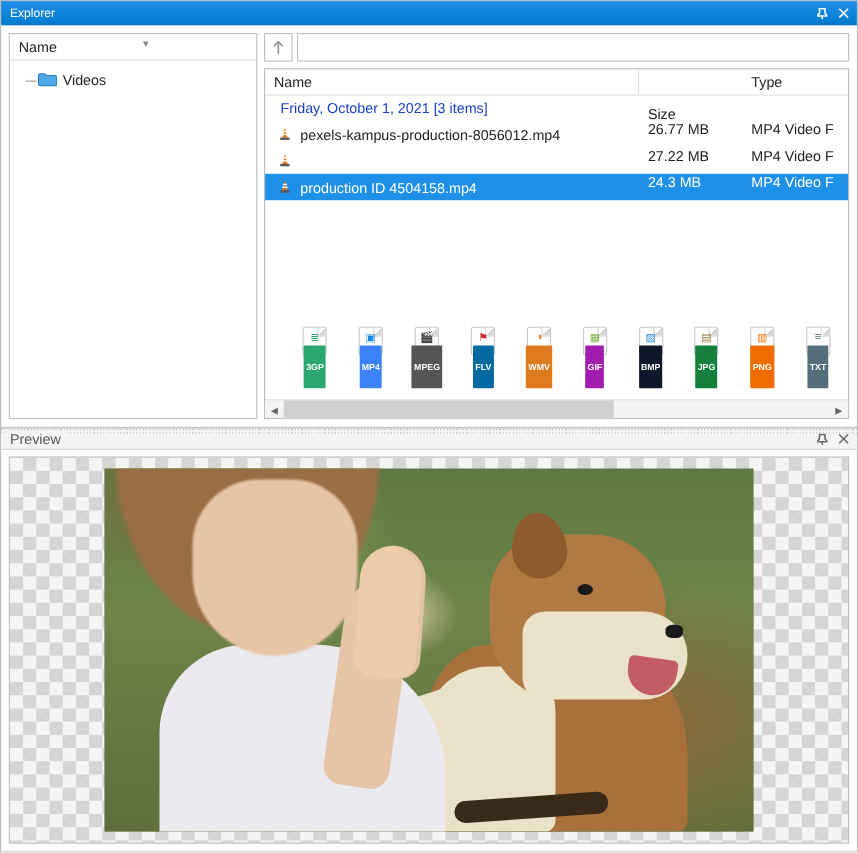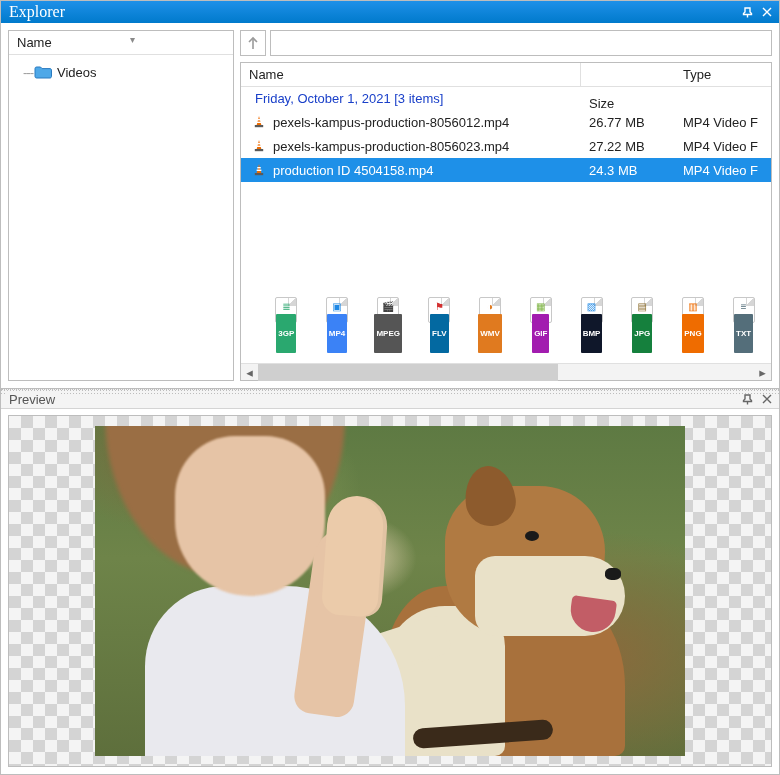--- a/index.html
+++ b/index.html
@@ -1,21 +1,21 @@
 <!DOCTYPE html>
 <html><head>
 <meta charset="utf-8">
 <style>
   * { box-sizing: border-box; }
   html, body { margin:0; padding:0; font-family: "Segoe UI", Tahoma, sans-serif; font-size:13px; color:#222; background:#fff; }
   .app { width:780px; height:775px; display:flex; flex-direction:column; border:1px solid #bdbdbd; }
   .explorer-panel { flex:0 0 388px; display:flex; flex-direction:column; border-bottom:1px solid #bdbdbd; }
   .panel-titlebar {
     height:22px; background:linear-gradient(#1e90e8,#007acc); color:#fff;
-    display:flex; align-items:center; padding:0 4px; font-size:16px;font-family:Liberation Serif, serif;
+    display:flex; align-items:center; padding:0 4px; font-size:11px;
   }
   .panel-titlebar .title { flex:1; padding-left:4px; }
   .panel-titlebar .tb-icon { width:16px; height:16px; margin-left:4px; display:flex; align-items:center; justify-content:center; cursor:pointer; }
   .panel-titlebar svg { stroke:#fff; }
   .explorer-body { flex:1; display:flex; min-height:0; }
   .tree-pane { width:226px; border:1px solid #bdbdbd; margin:7px 3px 7px 7px; display:flex; flex-direction:column; background:#fff; }
   .tree-header { height:24px; border-bottom:1px solid #e0e0e0; display:flex; align-items:center; padding:0 8px; position:relative; }
   .tree-header .dropdown-caret { position:absolute; right:98px; top:3px; color:#8a8a8a; font-size:10px; }
   .tree-body { flex:1; padding:6px 4px; }
   .tree-node { display:flex; align-items:center; height:22px; padding-left:10px; cursor:pointer; }
@@ -28,21 +28,21 @@
   .up-btn { width:26px; border:1px solid #bdbdbd; display:flex; align-items:center; justify-content:center; margin-right:4px; background:#fff; cursor:pointer; }
   .path-input { flex:1; border:1px solid #bdbdbd; }
   .file-list-wrap { flex:1; border:1px solid #bdbdbd; display:flex; flex-direction:column; min-height:0; }
   .col-headers { display:flex; height:24px; border-bottom:1px solid #e0e0e0; }
   .col-headers > div { display:flex; align-items:center; padding:0 8px; border-right:1px solid #e0e0e0; }
   .col-name { flex:0 0 340px; }
   .col-size { flex:0 0 94px;margin-top:40px; }
   .col-type { flex:1; border-right:none !important; }
   .group-header { padding:4px 10px 4px 14px; color:#1a40c9; }
   .file-rows { flex:0 0 auto; }
-  .file-row { display:flex; height:24px; align-items:center; cursor:pointer; }
+  .file-row { display:flex; height:24px; cursor:pointer; }
   .file-row.selected { background:#1e90e8; color:#fff; }
   .file-row .cell-name { flex:0 0 340px; display:flex; align-items:center; padding-left:10px; }
   .file-row .cell-size { flex:0 0 94px; padding-left:8px; }
   .file-row .cell-type { flex:1; padding-left:8px; white-space:nowrap; overflow:hidden; }
   .vlc-icon { width:16px; height:16px; margin-right:6px; display:inline-flex; align-items:center; justify-content:center; }
   .filetype-row { display:flex; gap:24px; padding:16px 14px 10px 32px; }
   .ft { width:28px; display:flex; flex-direction:column; align-items:center; cursor:pointer; }
   .ft .ft-icon { width:22px; height:26px; border:1px solid #c8c8c8; background:#fff; position:relative; display:flex; align-items:flex-start; justify-content:center; border-radius:2px; overflow:hidden; }
   .ft .ft-icon::before { content:""; position:absolute; top:0; right:0; width:7px; height:7px; background:linear-gradient(135deg,#fff 49%, #d6d6d6 50%); border-left:1px solid #d6d6d6; border-bottom:1px solid #d6d6d6; }
   .ft .ft-icon .glyph { position:absolute; top:3px; left:0; right:0; text-align:center; font-size:10px; }
@@ -183,21 +183,20 @@
               <div class="file-row">
                 <div class="cell-name">
                   <span class="vlc-icon">
                     <svg width="14" height="14" viewBox="0 0 14 14">
                       <path d="M7 1l2.3 9H4.7z" fill="#ef6c00"></path>
                       <rect x="5.2" y="4" width="3.6" height="1.4" fill="#fff"></rect>
                       <rect x="4.6" y="6.6" width="4.8" height="1.4" fill="#fff"></rect>
                       <rect x="2.8" y="10" width="8.4" height="2.2" fill="#5a5a5a"></rect>
                     </svg>
                   </span>
-                  <span>pexels-kampus-production-8056023.mp4</span>
                 </div>
                 <div class="cell-size">27.22 MB</div>
                 <div class="cell-type">MP4 Video F</div>
               </div>
               <div class="file-row selected">
                 <div class="cell-name">
                   <span class="vlc-icon">
                     <svg width="14" height="14" viewBox="0 0 14 14">
                       <path d="M7 1l2.3 9H4.7z" fill="#ef6c00"></path>
                       <rect x="5.2" y="4" width="3.6" height="1.4" fill="#fff"></rect>

